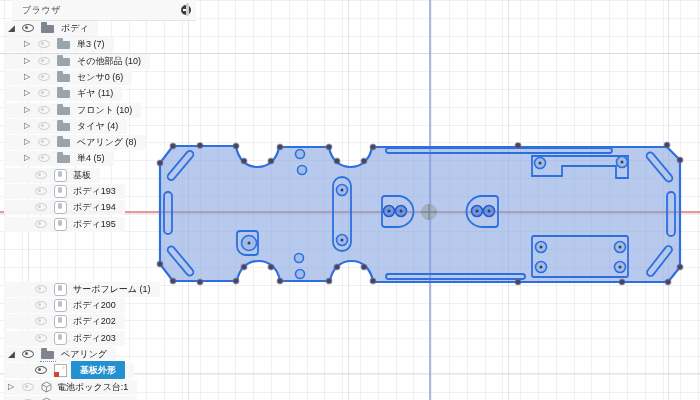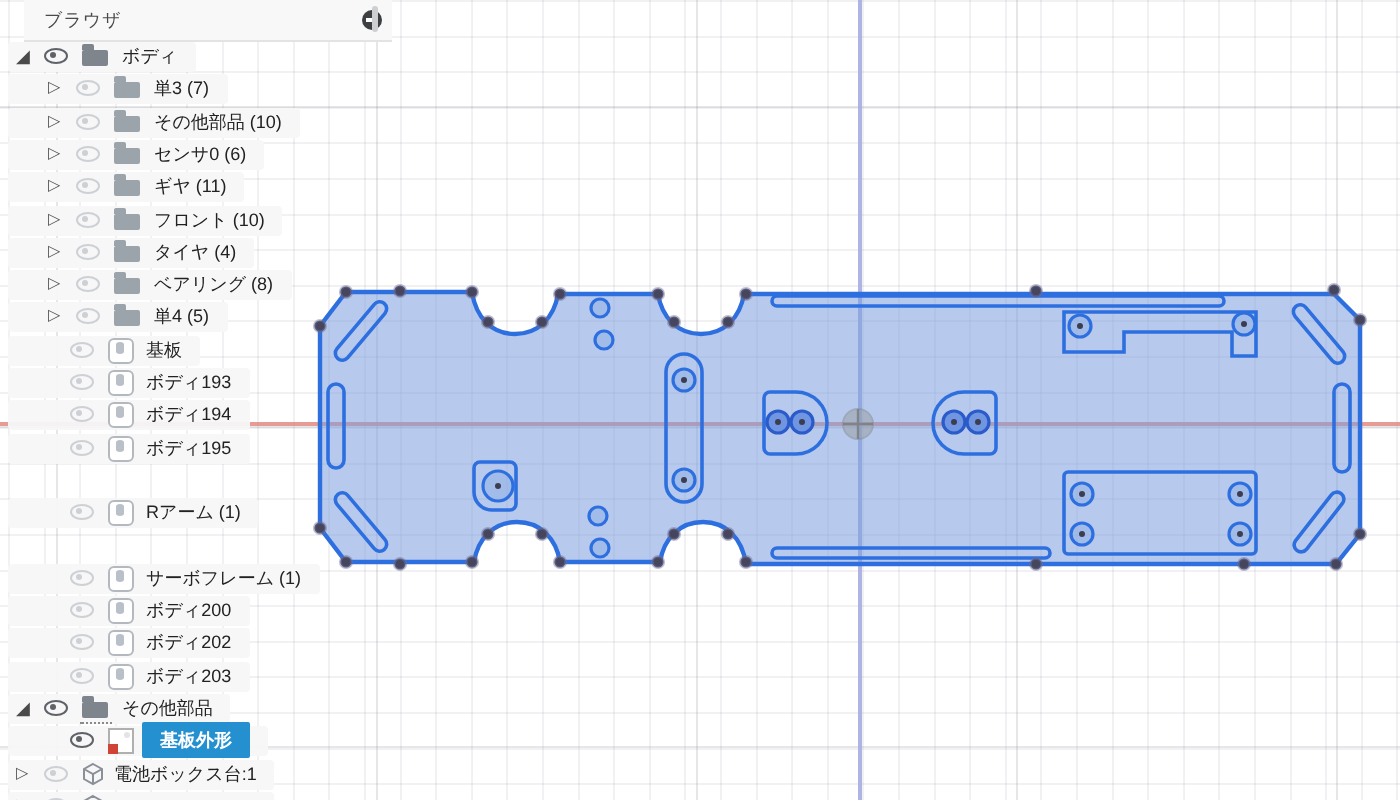--- a/index.html
+++ b/index.html
@@ -271,28 +271,20 @@
       </span>
     </div>
   <div class="row lvl1" style="top:216px">
       <span class="strip">
         <span class="arrow sp">▷</span>
         <span class="eye off"></span>
         <span class="bodyicon"></span>
         <span class="lbl">ボディ195</span>
       </span>
     </div>
-  <div class="row lvl1" style="top:248px">
-      <span class="strip">
-        <span class="arrow sp">▷</span>
-        <span class="eye off"></span>
-        <span class="bodyicon"></span>
-        <span class="lbl">Rアーム (1)</span>
-      </span>
-    </div>
   <div class="row lvl1" style="top:281px">
       <span class="strip">
         <span class="arrow sp">▷</span>
         <span class="eye off"></span>
         <span class="bodyicon"></span>
         <span class="lbl">サーボフレーム (1)</span>
       </span>
     </div>
   <div class="row lvl1" style="top:297px">
       <span class="strip">
@@ -317,21 +309,21 @@
         <span class="bodyicon"></span>
         <span class="lbl">ボディ203</span>
       </span>
     </div>
 
   <div class="row lvl0" style="top:346px">
     <span class="strip">
       <span class="arrow exp">◢</span>
       <span class="eye"></span>
       <span class="folder sk"></span>
-      <span class="lbl">その他部品</span>
+      <span class="lbl">ベアリング</span>
     </span>
   </div>
 
   <div class="row lvl1" style="top:362px">
     <span class="strip">
       <span class="arrow sp">▷</span>
       <span class="eye"></span>
       <span class="sketchicon"></span>
       <span class="sel-lbl">基板外形</span>
     </span>

